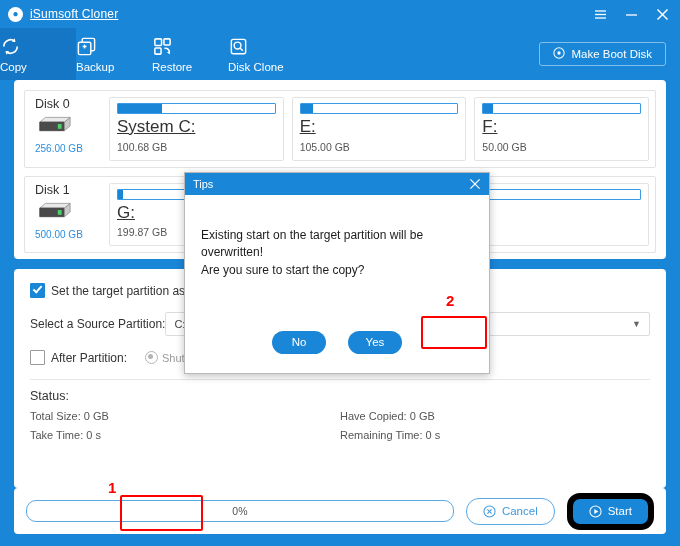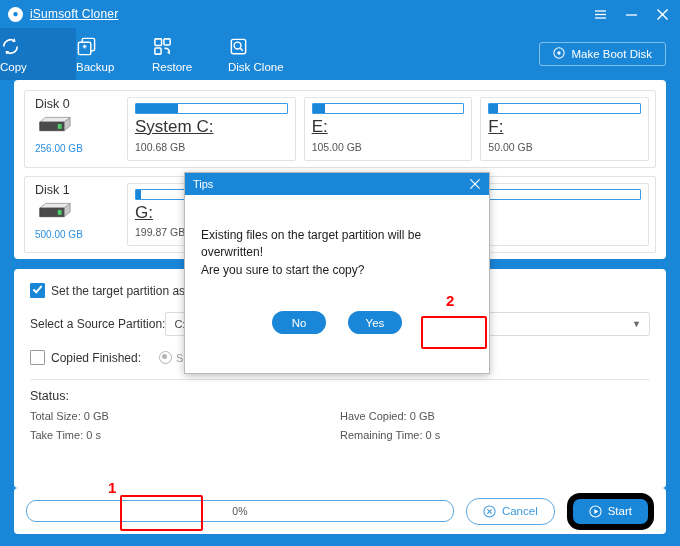--- a/index.html
+++ b/index.html
@@ -70,21 +70,20 @@
   .card{
     background:#ffffff;border-radius:4px;
   }
   .card-disks{padding:10px 10px 6px 10px;}
 
   .disk-row{
     display:flex;align-items:stretch;
     border:1px solid #e3e3e3;border-radius:2px;
     padding:6px;margin-bottom:8px;
     background:#fff;
-    gap:18px;
   }
   .disk-row:last-child{margin-bottom:0;}
   .disk-info{
     width:74px;flex:0 0 74px;
     display:flex;flex-direction:column;align-items:flex-start;
     justify-content:flex-start;gap:3px;padding-left:4px;
   }
   .disk-name{font-size:12.5px;color:#333;}
   .disk-cap{font-size:10px;color:#2a8fe0;}
   .disk-parts{flex:1;display:flex;gap:8px;}
@@ -193,21 +192,21 @@
     height:22px;flex:0 0 22px;background:#1a86d8;color:#fff;
     display:flex;align-items:center;padding:0 8px;font-size:11px;
   }
   .modal-close{margin-left:auto;display:flex;align-items:center;}
   .modal-body{
     flex:1;display:flex;flex-direction:column;
     justify-content:center;padding:0 16px;
   }
   .modal-msg{font-size:12px;color:#1c1c1c;line-height:1.45;}
   .modal-foot{
-    flex:0 0 62px;display:flex;align-items:flex-start;justify-content:center;gap:22px;
+    flex:0 0 62px;display:flex;align-items:center;justify-content:center;gap:22px;
   }
   .mbtn{
     width:54px;height:23px;border-radius:12px;background:#1a86d8;color:#fff;
     display:flex;align-items:center;justify-content:center;font-size:11.5px;cursor:default;
   }
 </style>
 </head>
 <body>
 
 <div class="app">
@@ -381,21 +380,21 @@
       <div class="row row-source">
         <div class="lbl">Select a Source Partition:</div>
         <div class="select">
           <span>C:</span>
           <span class="chev">▼</span>
         </div>
       </div>
 
       <div class="row row-after">
         <div class="cb"></div>
-        <div class="lbl">Copied Finished:</div>
+        <div class="lbl">After Partition:</div>
         <div class="radios">
           <div class="radio">
             <span class="rd"></span>
             <span class="rtxt">Shutdown</span>
           </div>
           <div class="radio">
             <span class="rd"></span>
             <span class="rtxt">Restart</span>
           </div>
           <div class="radio">
@@ -454,21 +453,21 @@
         <span class="modal-close">
           <svg width="12" height="12" viewBox="0 0 13 13">
               <g stroke="#fff" stroke-width="1.3">
                 <line x1="1.5" y1="1.5" x2="11.5" y2="11.5"></line>
                 <line x1="11.5" y1="1.5" x2="1.5" y2="11.5"></line>
               </g>
             </svg>
         </span>
       </div>
       <div class="modal-body">
-        <div class="modal-msg">Existing files on the target partition will be overwritten!</div>
+        <div class="modal-msg">Existing start on the target partition will be overwritten!</div>
         <div class="modal-msg">Are you sure to start the copy?</div>
       </div>
       <div class="modal-foot">
         <div class="mbtn">
           <span>No</span>
         </div>
         <div class="mbtn">
           <span>Yes</span>
         </div>
       </div>

